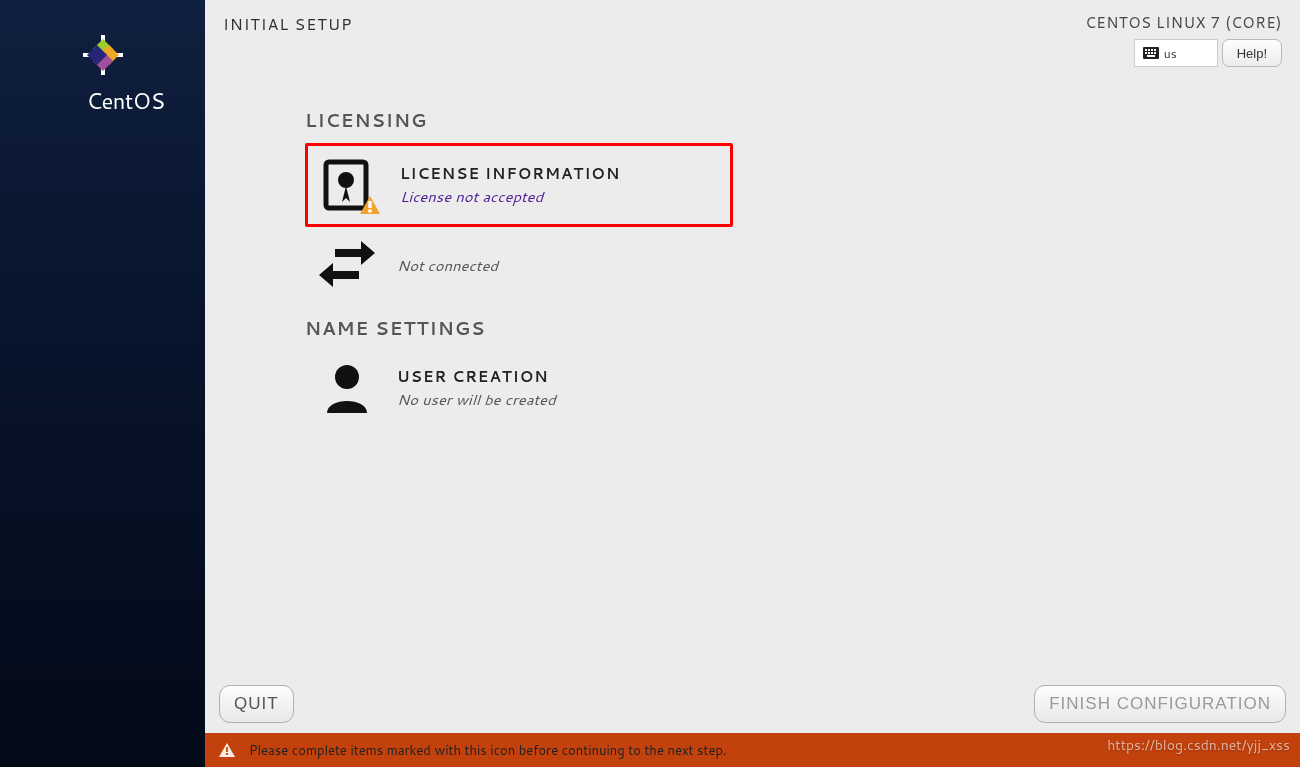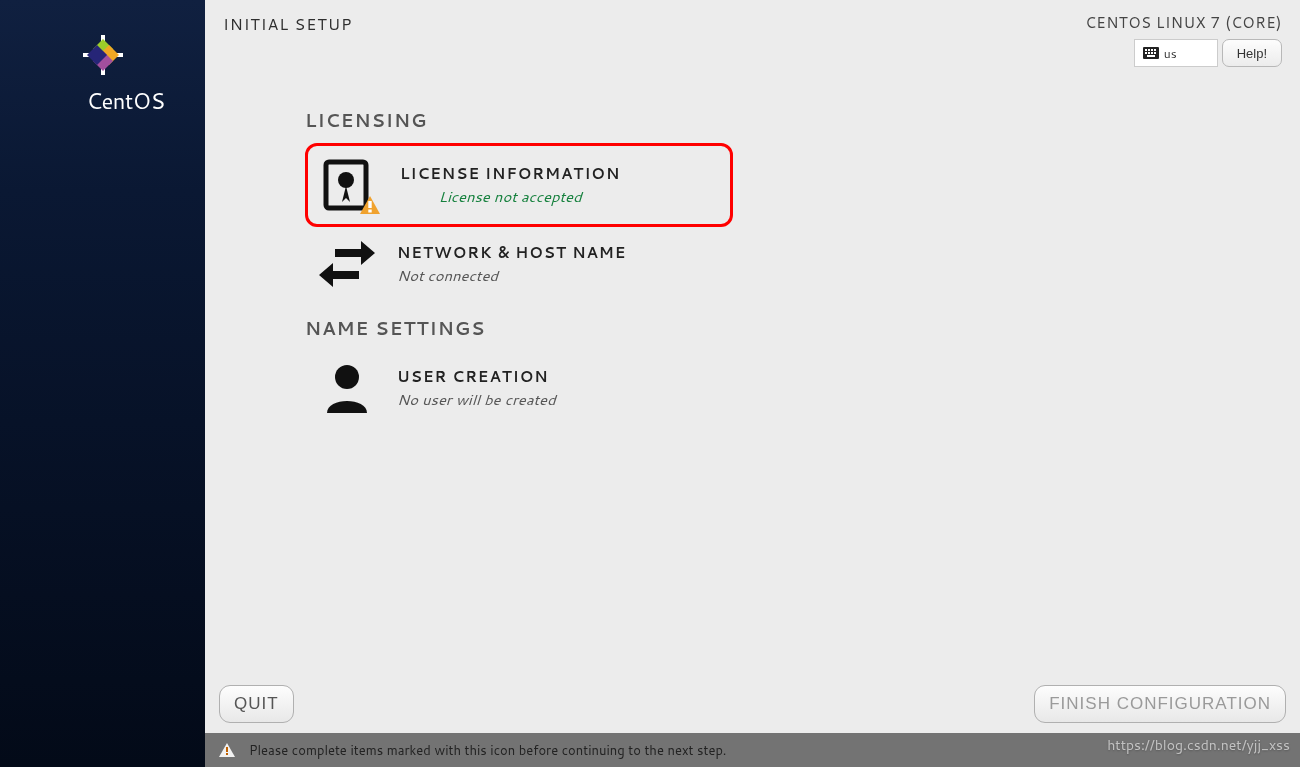--- a/index.html
+++ b/index.html
@@ -37,40 +37,40 @@
     cursor: pointer;
   }
 
   .content { flex: 1; padding: 20px 10px 10px 100px; overflow: auto; }
   .section-title { font-size: 18px; letter-spacing: 1px; color: #555; margin: 14px 0 10px 0; font-weight: 700; }
 
   .spoke {
     display: flex; align-items: center; gap: 20px; padding: 8px 12px;
     width: fit-content; cursor: pointer;
   }
-  .spoke-highlight { border: 3px solid #ff0000; border-radius: 12px; padding: 10px 110px 10px 12px; text-align: center; }
+  .spoke-highlight { border: 3px solid #ff0000; border-radius: 2px; padding: 10px 110px 10px 12px; }
   .spoke-icon { width: 60px; height: 58px; display: flex; align-items: center; justify-content: center; }
   .spoke-text .st-title { font-size: 15px; font-weight: 700; letter-spacing: 1px; color: #222; }
   .spoke-text .st-status { font-size: 15px; font-style: italic; color: #555; margin-top: 2px; }
-  .spoke-text .st-status.warn { color: #15803d; }
+  .spoke-text .st-status.warn { color: #4c1d95; }
 
   .footer-bar {
     display: flex; justify-content: space-between; align-items: center;
     padding: 10px 14px; background: #ececec;
   }
   .btn {
     padding: 8px 14px; background: linear-gradient(#fdfdfd,#e8e8e8);
     border: 1px solid #b0b0b0; border-radius: 11px; font-size: 17px;
     letter-spacing: 1px; color: #555; cursor: pointer;
   }
   .btn.disabled { color: #9a9a9a; }
 
   .warning-bar {
     display: flex; align-items: center; gap: 14px;
-    background: #737373; padding: 8px 14px; font-size: 13px; color: #222;
+    background: #c2410c; padding: 8px 14px; font-size: 13px; color: #222;
     position: relative;
   }
   .warn-tri { width: 16px; height: 14px; }
   .watermark {
     position: absolute; right: 10px; bottom: 12px; color: rgba(255,255,255,0.6);
     font-size: 14px; text-shadow: 0 1px 2px rgba(0,0,0,.25);
   }
 </style>
 </head>
 <body>
@@ -135,21 +135,20 @@
     </div>
 
     <div class="spoke">
       <div class="spoke-icon">
         <svg viewBox="0 0 60 58" width="60" height="58">
           <path d="M18 14 L44 14 L44 6 L58 18 L44 30 L44 22 L18 22 Z" fill="#111"></path>
           <path d="M42 44 L16 44 L16 52 L2 40 L16 28 L16 36 L42 36 Z" fill="#111"></path>
         </svg>
       </div>
       <div class="spoke-text">
-        <div class="st-title">NETWORK &amp; HOST NAME</div>
         <div class="st-status">Not connected</div>
       </div>
     </div>
 
     <div class="section-title">NAME SETTINGS</div>
     <div class="spoke">
       <div class="spoke-icon">
         <svg viewBox="0 0 60 58" width="60" height="58">
           <circle cx="30" cy="18" r="12" fill="#111"></circle>
           <path d="M10 54 C10 38 50 38 50 54 Z" fill="#111"></path>

